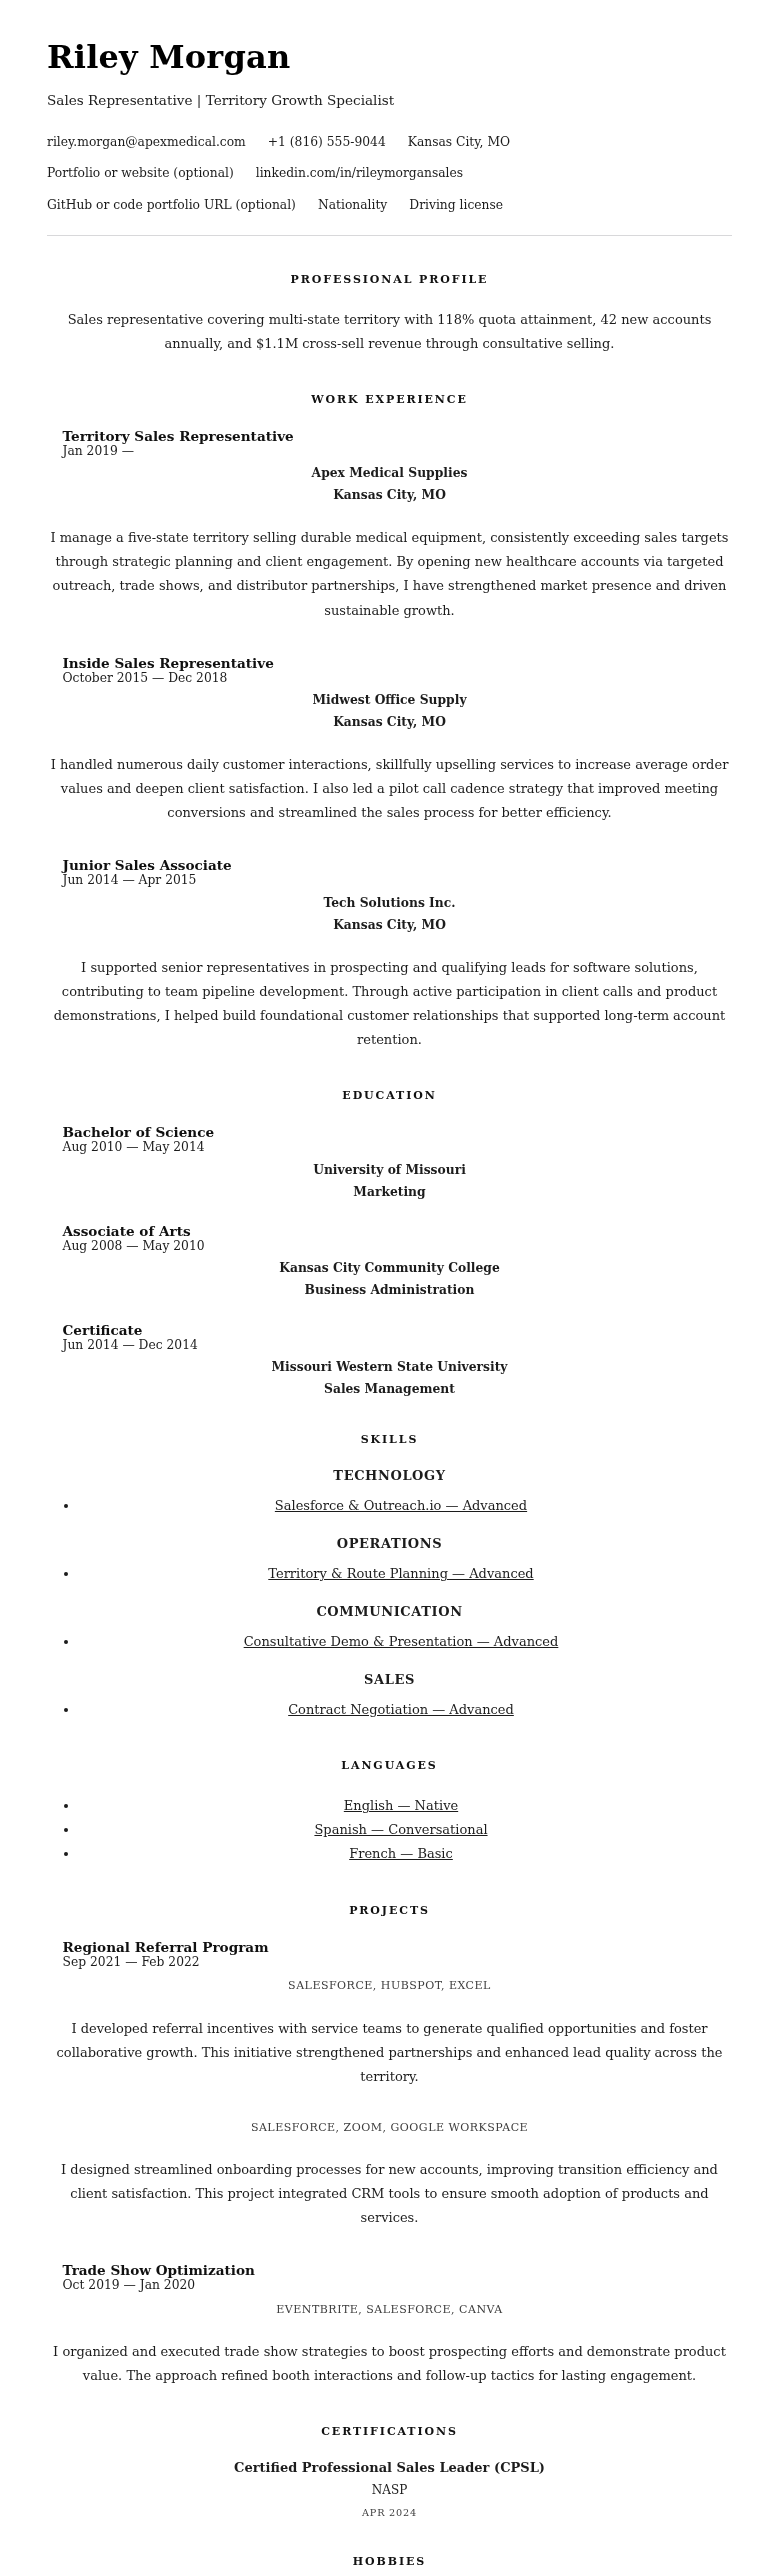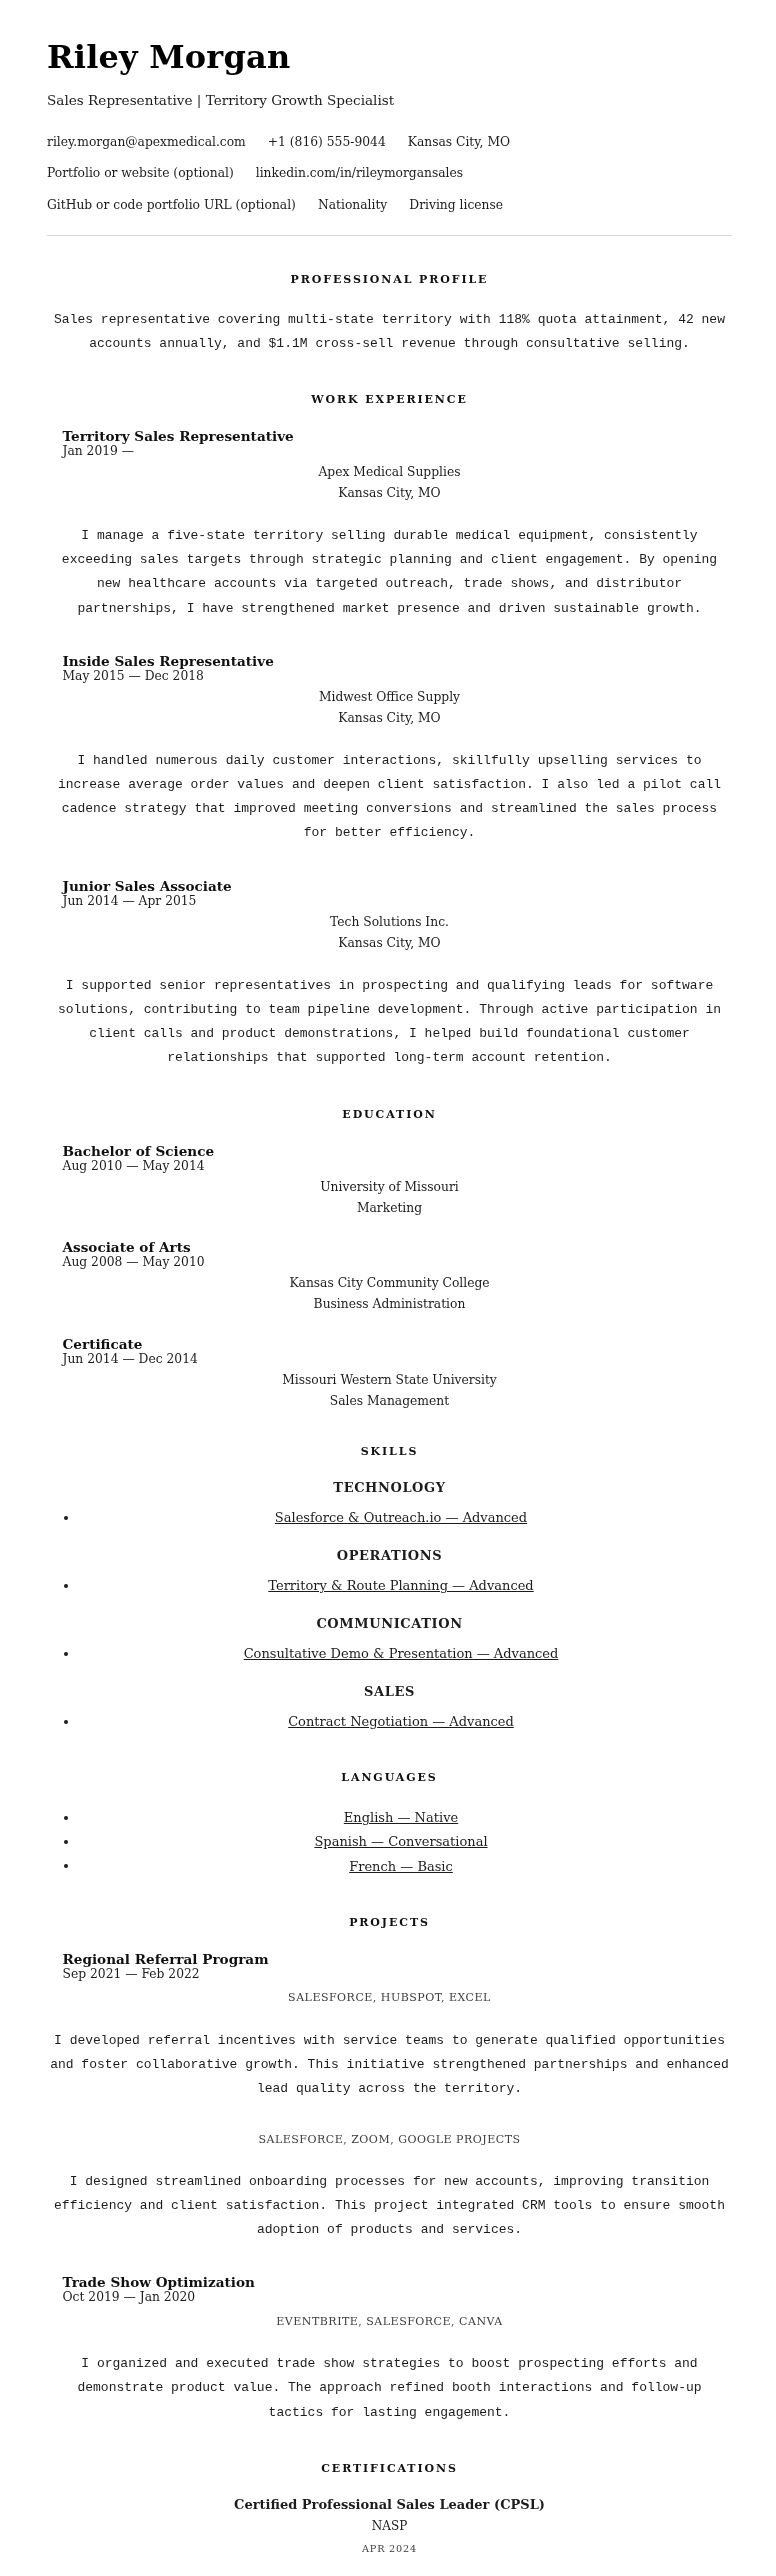--- a/index.html
+++ b/index.html
@@ -24,27 +24,27 @@
   .contact-item{white-space:nowrap;}
   .divider{border:none;border-top:1.3px solid #d8d8da;margin:23px 0 0 0;}
   .section{margin-top:37px;text-align:center;}
   .section-label{
     font-size:11px;
     font-weight:700;
     letter-spacing:1.9px;
     margin:0 0 22px 0;
     color:#111111;
   }
-  .paragraph{font-size:13px;line-height:1.85;margin:0;font-family:Liberation Mono, monospace;}
+  .paragraph{font-size:13px;line-height:1.85;margin:0;}
   .entry{margin-bottom:32px;}
   .entry:last-child{margin-bottom:0;}
   .entry-head{display:flex;justify-content:space-between;align-items:baseline;flex-direction:column;}
   .entry-title{font-size:13.6px;font-weight:700;margin:0;color:#101010;}
   .entry-dates{font-size:12.3px;white-space:nowrap;margin-left:15.5px;}
-  .entry-line{font-size:12.3px;margin-top:7.1px;}
+  .entry-line{font-size:12.3px;margin-top:7.1px;font-weight:bold;}
   .entry .paragraph{margin-top:24.6px;}
   .edu .entry{margin-bottom:24.6px;}
   .skill-group{margin-bottom:18px;}
   .skill-group:last-child{margin-bottom:0;}
   .skill-group-title{font-size:13px;font-weight:700;letter-spacing:0.6px;margin:0 0 9px 0;}
   ul.bullets{list-style:none;margin:11px;padding:0;text-decoration:underline;}
   ul.bullets li{font-size:13px;line-height:1.85;position:relative;padding-left:23px;}
   ul.bullets li::before{
     content:"";
     position:absolute;
@@ -98,21 +98,21 @@
         <span class="entry-dates">Jan 2019 —</span>
       </div>
       <div class="entry-line">Apex Medical Supplies</div>
       <div class="entry-line">Kansas City, MO</div>
       <p class="paragraph">I manage a five-state territory selling durable medical equipment, consistently exceeding sales targets through strategic planning and client engagement. By opening new healthcare accounts via targeted outreach, trade shows, and distributor partnerships, I have strengthened market presence and driven sustainable growth.</p>
     </article>
 
     <article class="entry">
       <div class="entry-head">
         <h3 class="entry-title">Inside Sales Representative</h3>
-        <span class="entry-dates">May 2015 — Dec 2018</span>
+        <span class="entry-dates">October 2015 — Dec 2018</span>
       </div>
       <div class="entry-line">Midwest Office Supply</div>
       <div class="entry-line">Kansas City, MO</div>
       <p class="paragraph">I handled numerous daily customer interactions, skillfully upselling services to increase average order values and deepen client satisfaction. I also led a pilot call cadence strategy that improved meeting conversions and streamlined the sales process for better efficiency.</p>
     </article>
 
     <article class="entry">
       <div class="entry-head">
         <h3 class="entry-title">Junior Sales Associate</h3>
         <span class="entry-dates">Jun 2014 — Apr 2015</span>
@@ -201,21 +201,21 @@
     <article class="entry">
       <div class="entry-head">
         <h3 class="entry-title">Regional Referral Program</h3>
         <span class="entry-dates">Sep 2021 — Feb 2022</span>
       </div>
       <div class="project-tools">SALESFORCE, HUBSPOT, EXCEL</div>
       <p class="paragraph">I developed referral incentives with service teams to generate qualified opportunities and foster collaborative growth. This initiative strengthened partnerships and enhanced lead quality across the territory.</p>
     </article>
 
     <article class="entry">
-      <div class="project-tools">SALESFORCE, ZOOM, GOOGLE PROJECTS</div>
+      <div class="project-tools">SALESFORCE, ZOOM, GOOGLE WORKSPACE</div>
       <p class="paragraph">I designed streamlined onboarding processes for new accounts, improving transition efficiency and client satisfaction. This project integrated CRM tools to ensure smooth adoption of products and services.</p>
     </article>
 
     <article class="entry">
       <div class="entry-head">
         <h3 class="entry-title">Trade Show Optimization</h3>
         <span class="entry-dates">Oct 2019 — Jan 2020</span>
       </div>
       <div class="project-tools">EVENTBRITE, SALESFORCE, CANVA</div>
       <p class="paragraph">I organized and executed trade show strategies to boost prospecting efforts and demonstrate product value. The approach refined booth interactions and follow-up tactics for lasting engagement.</p>

